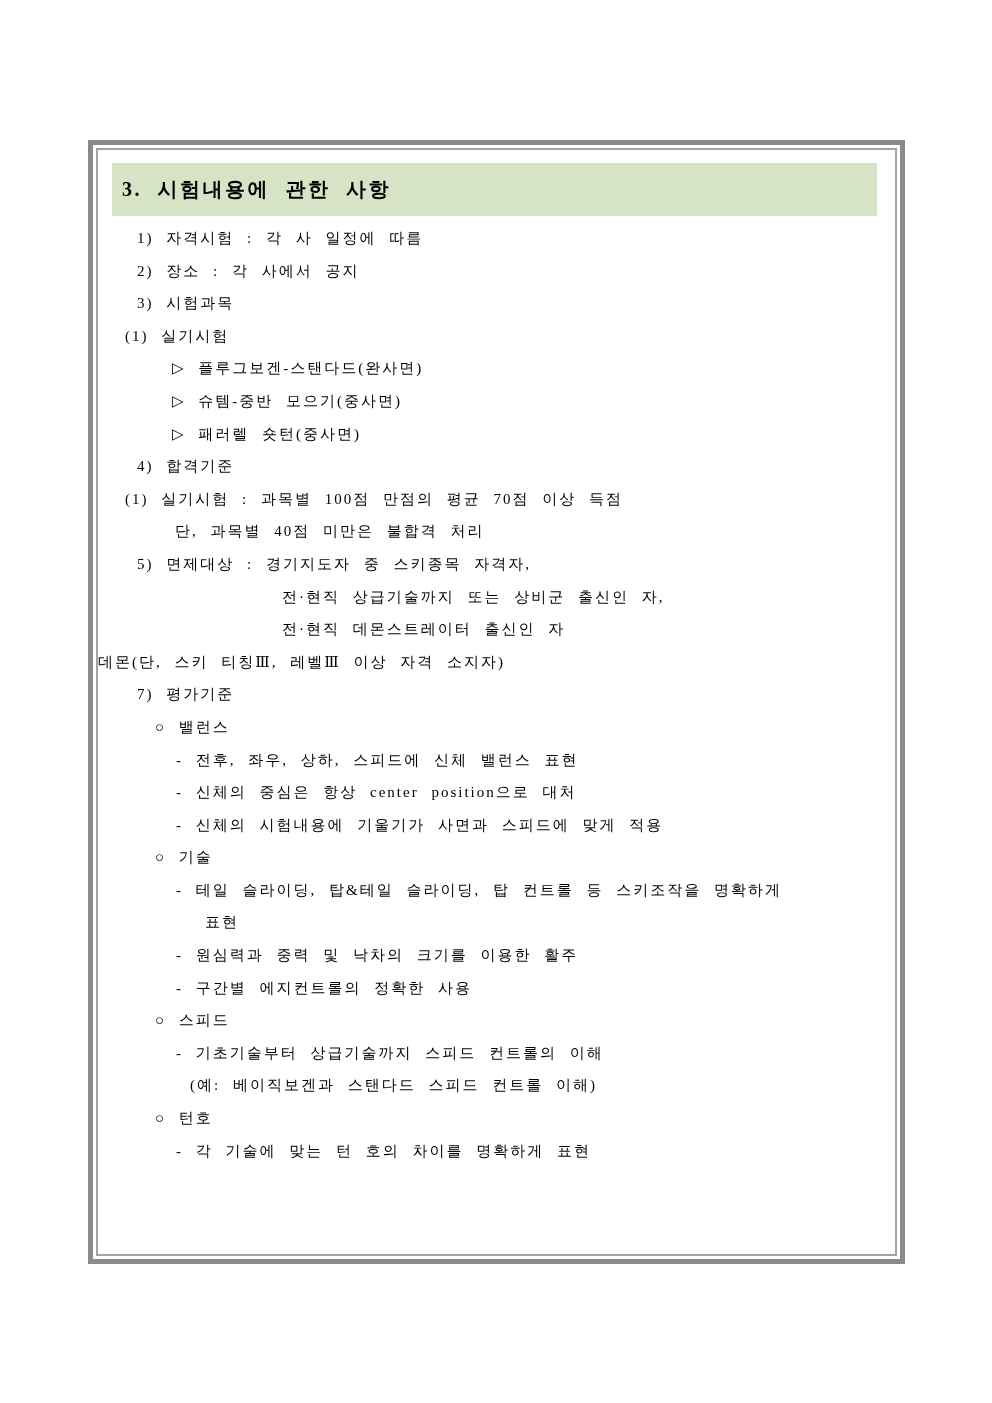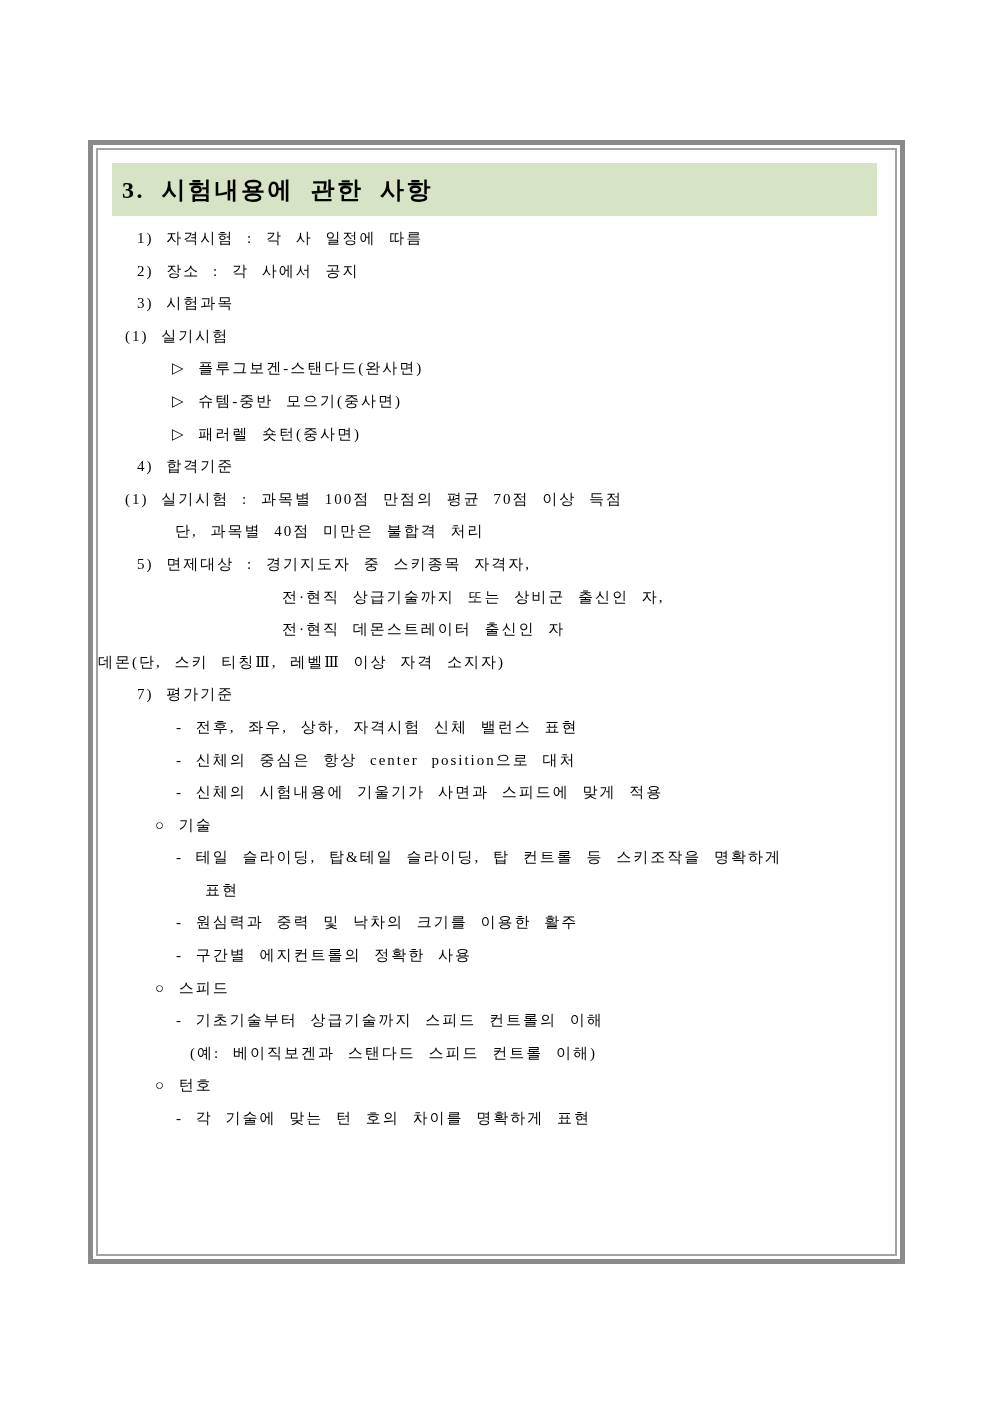--- a/index.html
+++ b/index.html
@@ -27,21 +27,21 @@
   .titlebar {
     position: absolute;
     left: 14px; top: 13px;
     width: 765px; height: 53px;
     background: #d7e3c5;
     display: flex;
     align-items: center;
     padding-left: 10px;
   }
   .title {
-    font-size: 24px;
+    font-size: 20px;
     font-weight: bold;
     letter-spacing: 2.5px;
     word-spacing: 8px;
     white-space: nowrap;
   }
   
   .lines {
     position: absolute;
     left: 0; right: 16px; top: 72px;
     font-size: 15px;
@@ -84,21 +84,22 @@
       <div class="ln i-tri">▷ 슈템-중반 모으기(중사면)</div>
       <div class="ln i-tri">▷ 패러렐 숏턴(중사면)</div>
       <div class="ln i-num">4) 합격기준</div>
       <div class="ln i-paren">(1) 실기시험 : 과목별 100점 만점의 평균 70점 이상 득점</div>
       <div class="ln i-dan">단, 과목별 40점 미만은 불합격 처리</div>
       <div class="ln i-num">5) 면제대상 : 경기지도자 중 스키종목 자격자,</div>
       <div class="ln i-cont5">전·현직 상급기술까지 또는 상비군 출신인 자,</div>
       <div class="ln i-cont5">전·현직 데몬스트레이터 출신인 자</div>
       <div class="ln i-cont6">데몬(단, 스키 티칭Ⅲ, 레벨Ⅲ 이상 자격 소지자)</div>
       <div class="ln i-num">7) 평가기준</div>
-      <div class="ln i-dash">- 전후, 좌우, 상하, 자격시험 신체 밸런스 표현</div>
+      <div class="ln i-circ">○ 밸런스</div>
+      <div class="ln i-dash">- 전후, 좌우, 상하, 스피드에 신체 밸런스 표현</div>
       <div class="ln i-dash">- 신체의 중심은 항상 center position으로 대처</div>
       <div class="ln i-dash">- 신체의 시험내용에 기울기가 사면과 스피드에 맞게 적용</div>
       <div class="ln i-circ">○ 기술</div>
       <div class="ln i-dash">- 테일 슬라이딩, 탑&amp;테일 슬라이딩, 탑 컨트롤 등 스키조작을 명확하게</div>
       <div class="ln i-contdash">표현</div>
       <div class="ln i-dash">- 원심력과 중력 및 낙차의 크기를 이용한 활주</div>
       <div class="ln i-dash">- 구간별 에지컨트롤의 정확한 사용</div>
       <div class="ln i-circ">○ 스피드</div>
       <div class="ln i-dash">- 기초기술부터 상급기술까지 스피드 컨트롤의 이해</div>
       <div class="ln i-ye">(예: 베이직보겐과 스탠다드 스피드 컨트롤 이해)</div>

